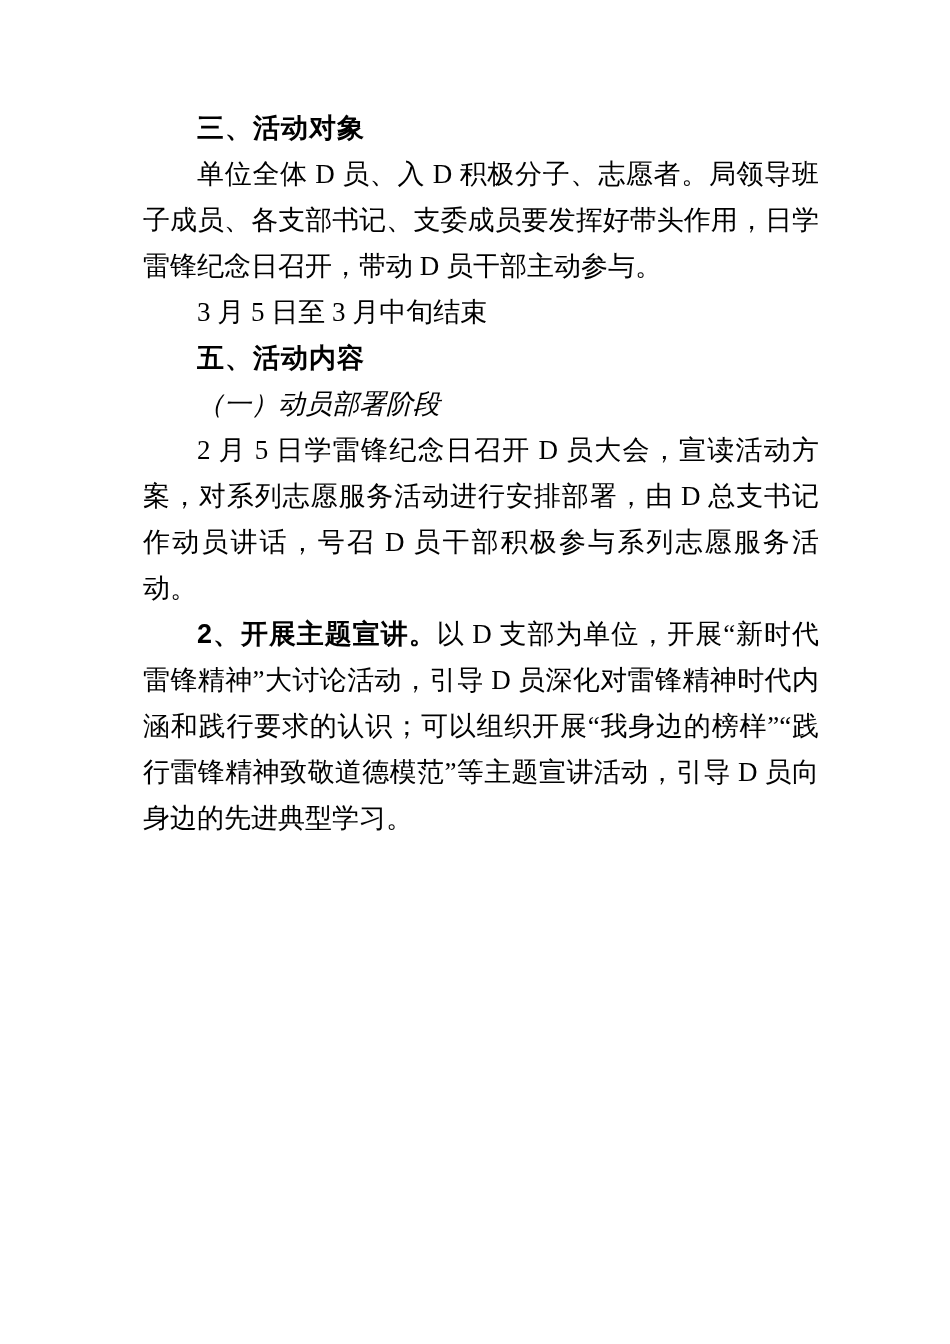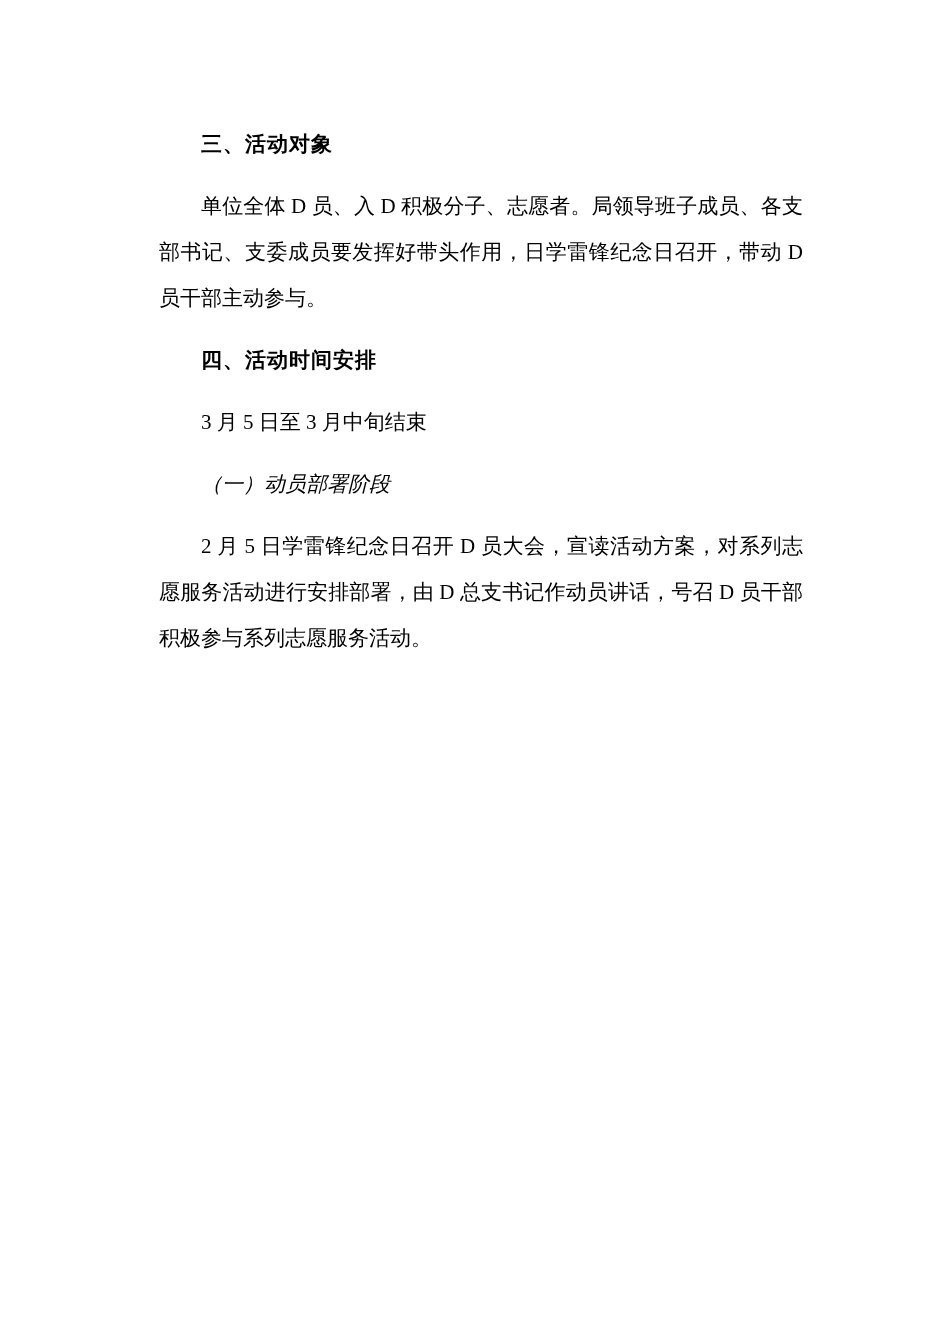--- a/index.html
+++ b/index.html
@@ -20,24 +20,24 @@
     left: 143px;
     top: 105px;
     width: 676px;
     font-family: "Liberation Serif", "DejaVu Serif", serif;
     font-size: 27px;
     line-height: 46px;
     color: #000000;
     text-align: justify;
   }
   .content p, .content h3 {
-    margin: 16px;
+    margin: 0;
     padding: 0;
     text-indent: 2em;
-    font-size: 21px;
+    font-size: 27px;
     line-height: 46px;
     font-weight: normal;
   }
   .hd {
     font-family: "Liberation Sans", "DejaVu Sans", sans-serif;
     font-weight: 700 !important;
     letter-spacing: 1px;
   }
   .lead {
     font-family: "Liberation Sans", "DejaVu Sans", sans-serif;
@@ -51,26 +51,27 @@
 </head>
 <body>
 
 <div class="page">
   <div class="content">
 
     <h3 class="hd">三、活动对象</h3>
 
     <p>单位全体 D 员、入 D 积极分子、志愿者。局领导班子成员、各支部书记、支委成员要发挥好带头作用，日学雷锋纪念日召开，带动 D 员干部主动参与。</p>
 
-    <h3 class="hd">四、活动时间安排</h3>
 
     <p>3 月 5 日至 3 月中旬结束</p>
 
+    <h3 class="hd">五、活动内容</h3>
 
     <p class="sub">（一）动员部署阶段</p>
 
     <p>2 月 5 日学雷锋纪念日召开 D 员大会，宣读活动方案，对系列志愿服务活动进行安排部署，由 D 总支书记作动员讲话，号召 D 员干部积极参与系列志愿服务活动。</p>
 
 
 
+    <p><strong class="lead">2、开展主题宣讲。</strong><span>以 D 支部为单位，开展“新时代雷锋精神”大讨论活动，引导 D 员深化对雷锋精神时代内涵和践行要求的认识；可以组织开展“我身边的榜样”“践行雷锋精神致敬道德模范”等主题宣讲活动，引导 D 员向身边的先进典型学习。</span></p>
 
   </div>
 </div>
 
 </body></html>

